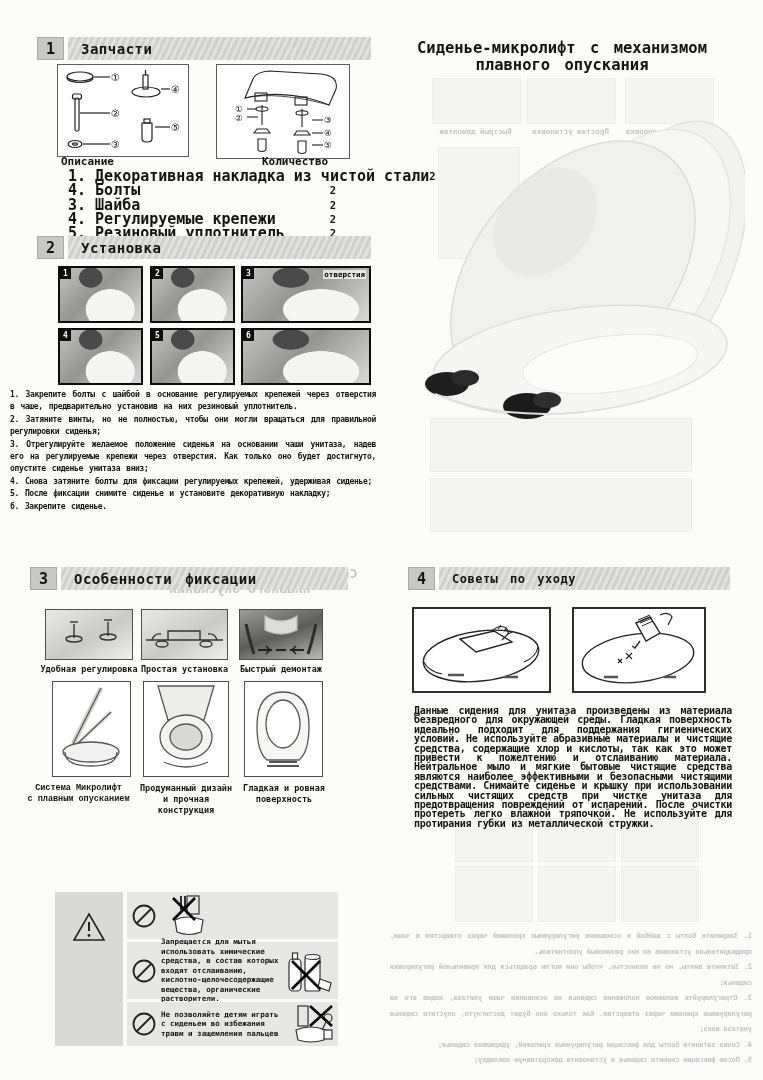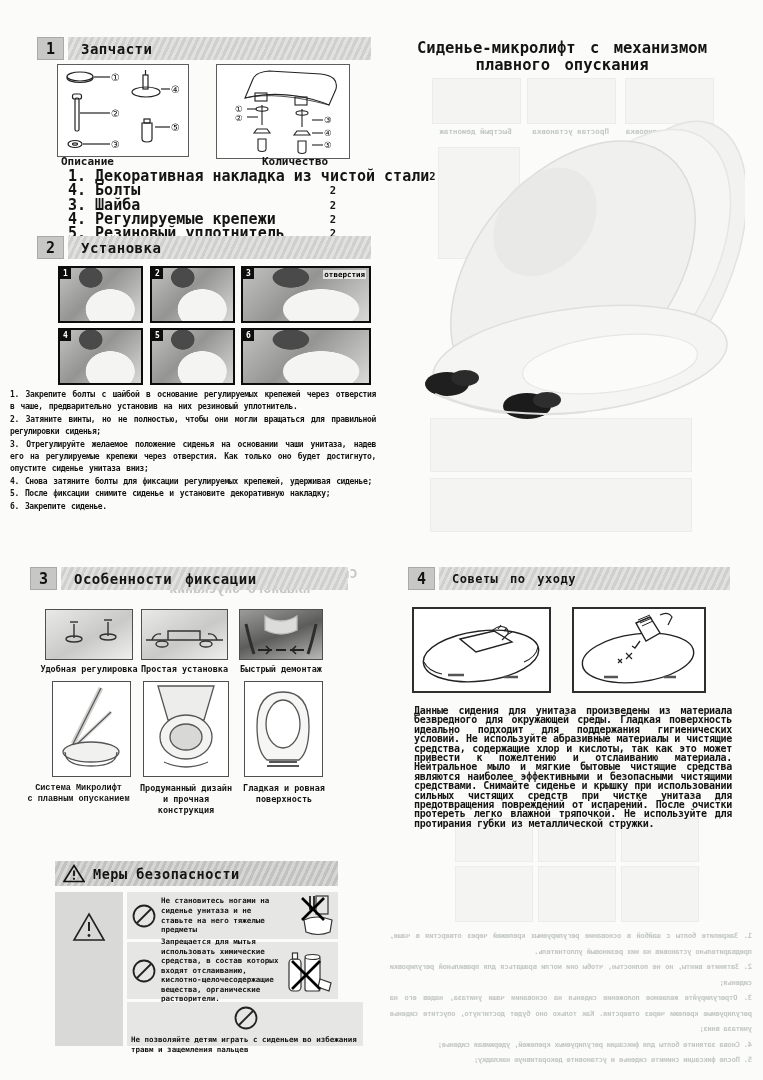--- a/index.html
+++ b/index.html
@@ -302,42 +302,33 @@
       </g>
     </svg>
   </div>
   <div class="featlbl" style="left:22px;top:783px;width:113px;font-family:Liberation Mono, monospace;">Система Микролифт
 с плавным  опусканием</div>
   <div class="featlbl" style="left:135px;top:783px;width:102px;">Продуманный дизайн
 и прочная конструкция</div>
   <div class="featlbl" style="left:238px;top:783px;width:92px;">Гладкая и ровная
 поверхность</div>
 
-  <div class="abs safehead" style="left:55px;top:861px;width:283px;height:25px;box-sizing:border-box;">
-    <svg width="22" height="19" viewBox="0 0 22 19">
-      <polygon points="11,1.5 21,17.5 1,17.5" fill="none" stroke="#111" stroke-width="1.6"></polygon>
-      <line x1="11" y1="6.5" x2="11" y2="12" stroke="#111" stroke-width="1.8"></line>
-        <circle cx="11" cy="14.8" r="1.1" fill="#111"></circle>
-    </svg>
-    <span>Меры безопасности</span>
-  </div>
   <div class="abs safeleft" style="left:55px;top:892px;width:68px;height:154px;box-sizing:border-box;">
     <svg width="34" height="30" viewBox="0 0 34 30">
       <polygon points="17,2 32,28 2,28" fill="none" stroke="#222" stroke-width="1.6"></polygon>
       <line x1="17" y1="10" x2="17" y2="19" stroke="#222" stroke-width="2"></line>
         <circle cx="17" cy="23.5" r="1.4" fill="#222"></circle>
     </svg>
   </div>
 
   <div class="saferow" style="left:127px;top:892px;width:211px;height:47px;">
     <svg class="noicon" width="26" height="26" viewBox="0 0 26 26">
       <circle cx="13" cy="13" r="10.5" fill="none" stroke="#222" stroke-width="1.8"></circle>
       <line x1="6" y1="20" x2="20" y2="6" stroke="#222" stroke-width="1.8"></line>
     </svg>
-    <div class="txt">Не становитесь ногами на сиденье унитаза и не ставьте на него тяжелые предметы</div>
     <svg width="46" height="44" viewBox="0 0 46 44">
       <g fill="none" stroke="#333" stroke-width="1.2">
         <rect x="26" y="2" width="12" height="18"></rect>
           <path d="M14,26 q12,-6 28,0 l-2,12 q-12,5 -24,0 z" fill="#fff"></path>
         <path d="M20,2 v14 M24,2 v14" stroke-width="2"></path>
       </g>
       <g stroke="#000" stroke-width="2.6">
           <line x1="12" y1="4" x2="34" y2="26"></line>
           <line x1="34" y1="4" x2="12" y2="26"></line>
         </g>
@@ -358,21 +349,21 @@
           <ellipse cx="26.5" cy="12" rx="7.5" ry="2.5"></ellipse>
         <path d="M34,34 l11,4 l-2,8 l-11,-4 z"></path>
       </g>
       <g stroke="#000" stroke-width="2.6">
           <line x1="6" y1="16" x2="34" y2="44"></line>
           <line x1="34" y1="16" x2="6" y2="44"></line>
         </g>
     </svg>
   </div>
 
-  <div class="saferow" style="left:127px;top:1002px;width:236px;height:44px;flex-direction:column;">
+  <div class="saferow" style="left:127px;top:1002px;width:211px;height:44px;">
     <svg class="noicon" width="26" height="26" viewBox="0 0 26 26">
       <circle cx="13" cy="13" r="10.5" fill="none" stroke="#222" stroke-width="1.8"></circle>
       <line x1="6" y1="20" x2="20" y2="6" stroke="#222" stroke-width="1.8"></line>
     </svg>
     <div class="txt">Не позволяйте детям играть с сиденьем во избежания травм и защемления пальцев</div>
     <svg width="46" height="40" viewBox="0 0 46 40">
       <g fill="none" stroke="#333" stroke-width="1.2">
         <rect x="8" y="2" width="10" height="20"></rect>
           <path d="M6,26 q14,-6 30,0 l-2,10 q-13,4 -26,0 z" fill="#fff"></path>
         <circle cx="38" cy="14" r="4"></circle>

